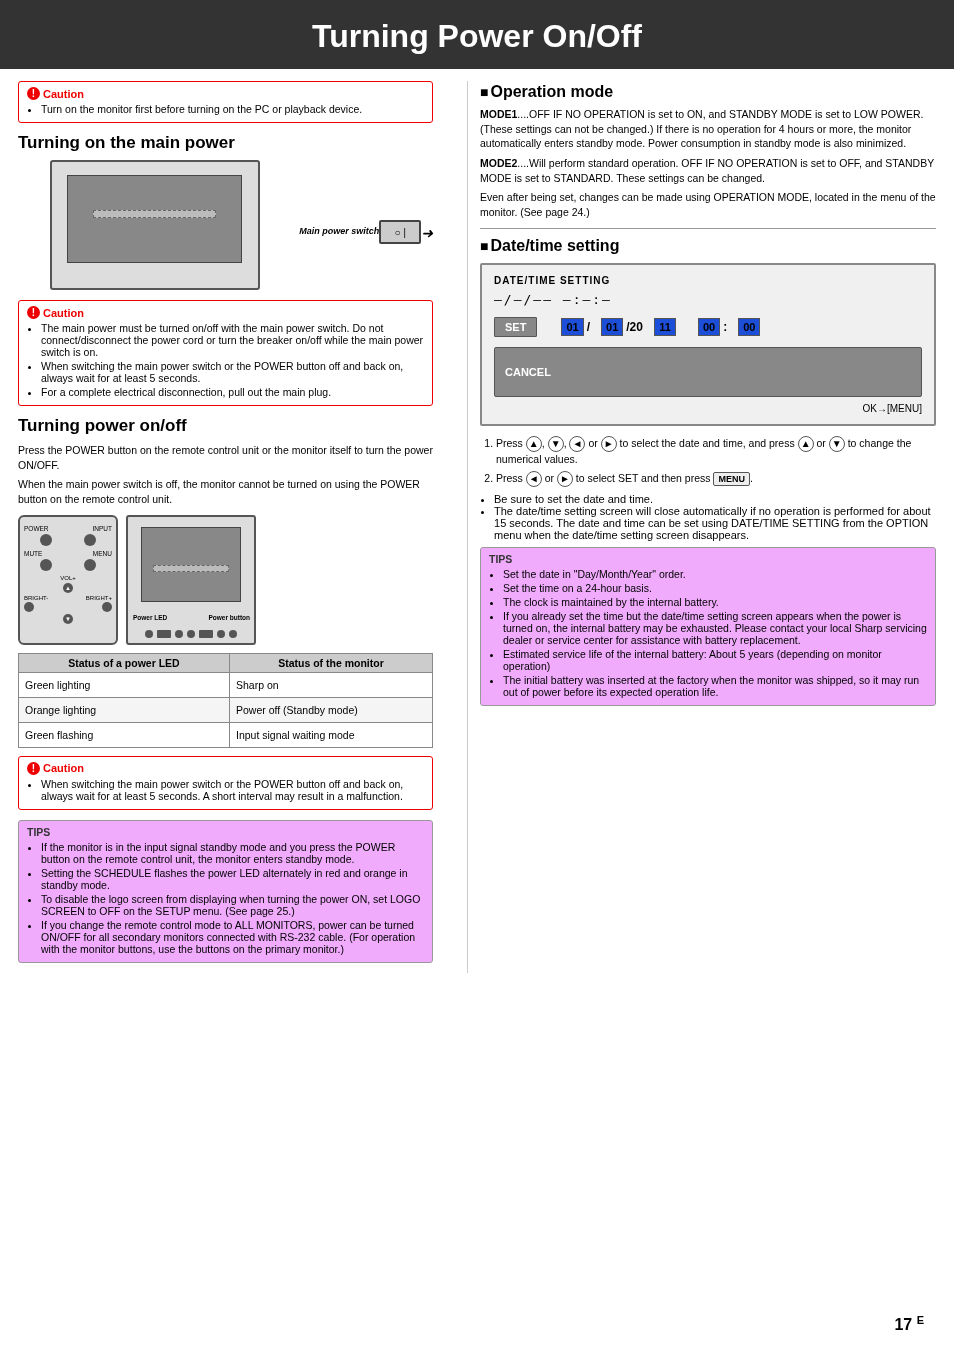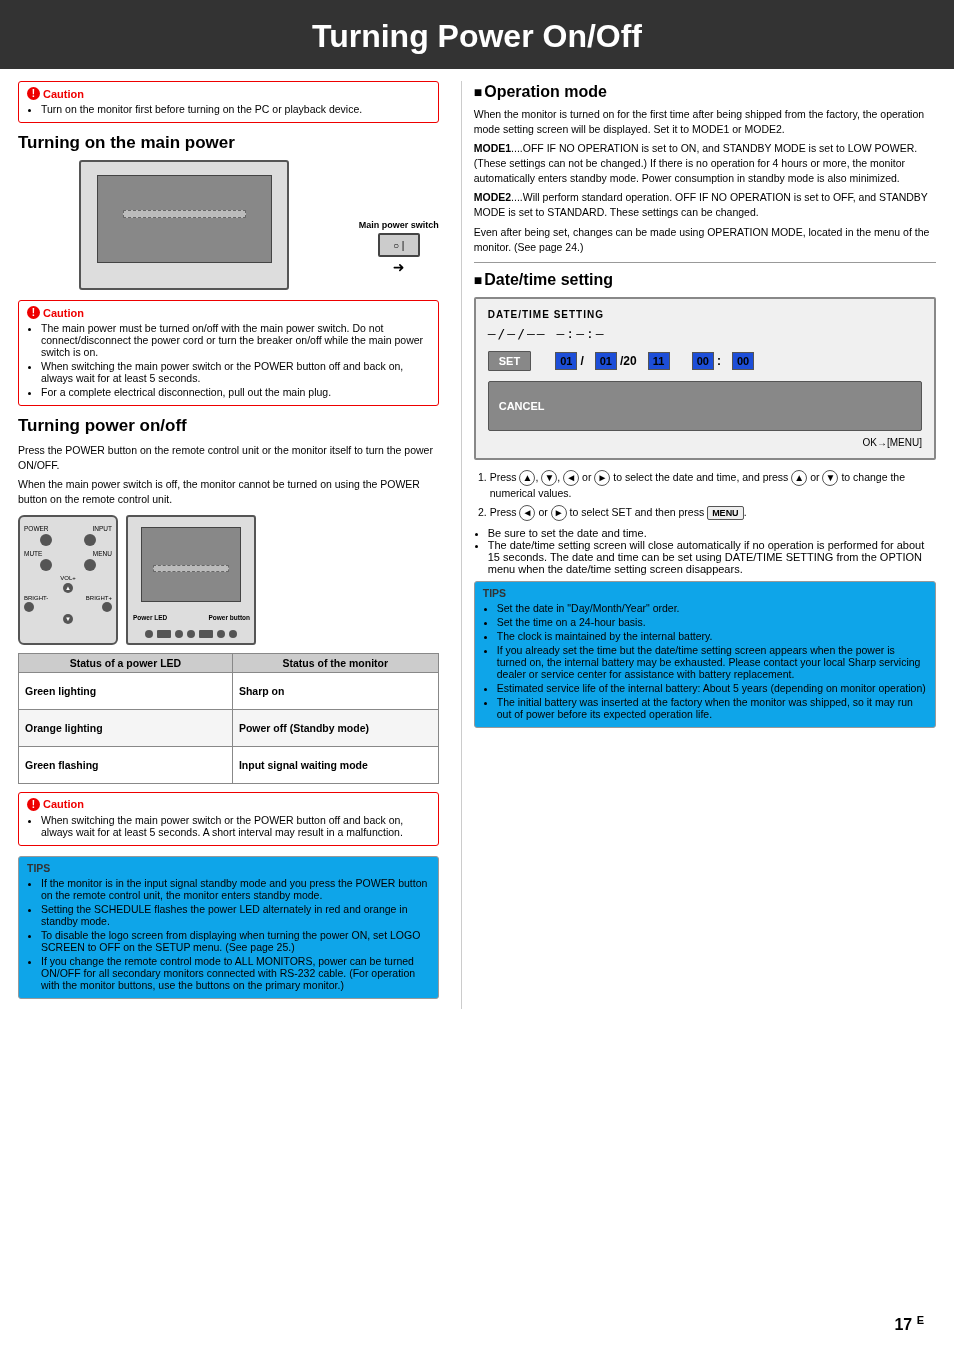--- a/index.html
+++ b/index.html
@@ -23,21 +23,21 @@
       background: #333;
       color: #fff;
       text-align: center;
       font-size: 32px;
       font-weight: bold;
       padding: 18px 0 14px 0;
       margin-bottom: 12px;
     }
     .two-col {
       display: flex;
-      gap: 4px;
+      gap: 16px;
       padding: 0 18px;
     }
     .col-left {
       width: 48%;
       padding-right: 18px;
     }
     .col-right {
       width: 52%;
       padding-left: 12px;
       border-left: 1px solid #ccc;
@@ -74,21 +74,21 @@
       flex-shrink: 0;
     }
     .caution-box ul { padding-left: 14px; }
     .caution-box li { margin-bottom: 2px; font-size: 10.5px; }
     
     .tips-box {
       border: 1px solid #999;
       border-radius: 3px;
       padding: 5px 8px;
       margin-bottom: 10px;
-      background: #0ea5e9;
+      background: #f0abfc;
     }
     .tips-title {
       font-weight: bold;
       font-size: 10.5px;
       margin-bottom: 3px;
       color: #333;
     }
     .tips-box ul { padding-left: 14px; }
     .tips-box li { margin-bottom: 2px; font-size: 10.5px; }
     
@@ -217,22 +217,21 @@
     .power-table th {
       background: #ccc;
       border: 1px solid #888;
       padding: 3px 21px;
       text-align: center;
       font-weight: bold;
       margin-top: 40px;
     }
     .power-table td {
       border: 1px solid #888;
-      padding: 12px 6px;
-      font-weight: bold;
+      padding: 6px 6px;
     }
     .power-table tr:nth-child(even) td { background: #f5f5f5; }
     
     .datetime-box {
       border: 2px solid #888;
       padding: 10px 12px;
       margin: 8px 0 10px 0;
       background: #f0f0f0;
       border-radius: 2px;
     }
@@ -351,21 +350,21 @@
       </div>
 
       <div class="section-heading">Turning on the main power</div>
 
       <div class="monitor-wrap">
         <div style="display:flex;align-items:flex-start;gap:8px;justify-content:center;">
           <div class="monitor-diagram">
             <div class="monitor-screen"></div>
             <div class="monitor-dotted-line"></div>
           </div>
-          <div style="display:flex;flex-direction:column;align-items:center;margin-top:60px;">
+          <div style="display:flex;flex-direction:row;align-items:center;margin-top:60px;font-style:italic;">
             <div style="font-size:9px;font-weight:bold;margin-bottom:3px;white-space:nowrap;">Main power switch</div>
             <div class="power-switch-box">
               <span style="font-size:10px;">○ |</span>
             </div>
             <div style="font-size:14px;margin-top:2px;">➜</div>
           </div>
         </div>
       </div>
 
       <div class="caution-box">
@@ -475,21 +474,20 @@
       </div>
 
     </div>
 
     <div class="col-right">
 
       <div>
         <div class="section-heading-sm">
           <span class="black-square"></span><span>Operation mode</span>
         </div>
-        <p>When the monitor is turned on for the first time after being shipped from the factory, the operation mode setting screen will be displayed. Set it to MODE1 or MODE2.</p>
         <p>
           <span class="bold">MODE1</span><span>....OFF IF NO OPERATION is set to ON, and STANDBY MODE is set to LOW POWER. (These settings can not be changed.) If there is no operation for 4 hours or more, the monitor  automatically enters standby mode. Power consumption in standby mode is also minimized.</span>
         </p>
         <p>
           <span class="bold">MODE2</span><span>....Will perform standard operation. OFF IF NO OPERATION is set to OFF, and STANDBY MODE is set to STANDARD. These settings can be changed.</span>
         </p>
         <p>Even after being set, changes can be made using OPERATION MODE, located in the menu of the monitor. (See page 24.)</p>
       </div>
 
       <hr class="section-divider">

